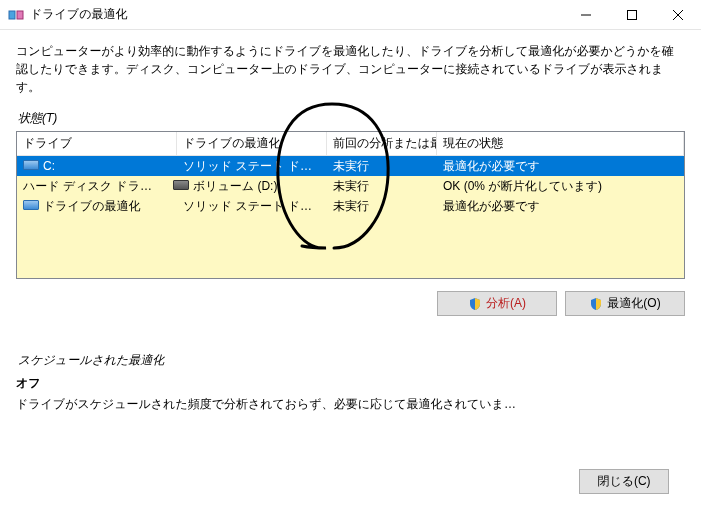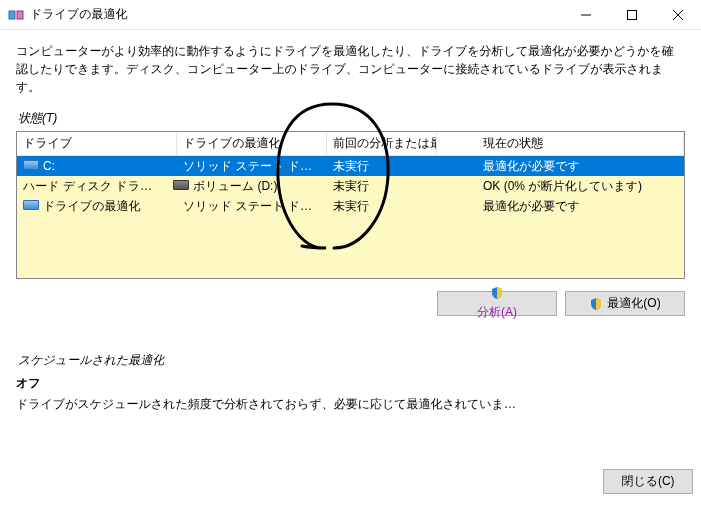--- a/index.html
+++ b/index.html
@@ -54,21 +54,21 @@
   }
   .col {
     padding: 0 6px;
     white-space: nowrap;
     overflow: hidden;
     text-overflow: ellipsis;
   }
   .c-drive  { width: 160px; }
   .c-media  { width: 150px; }
   .c-last   { width: 110px; }
-  .c-status { flex: 1; margin-left: 40px; }
+  .c-status { flex: 1; }
   .lb-header .col { border-right: 1px solid #e5e5e5; height: 100%; display: flex; align-items: center; }
   .lb-rows { }
   .row {
     display: flex;
     height: 20px;
     align-items: center;
     padding: 0;
   }
   .row.selected {
     background: #0078d7;
@@ -97,32 +97,32 @@
     height: 25px;
     border: 1px solid #adadad;
     background: #e1e1e1;
     display: inline-flex;
     align-items: center;
     justify-content: center;
     gap: 4px;
     font: inherit;
     padding: 0 10px;
   }
-  .btn.disabled { color: #a21caf; flex-direction: column; }
+  .btn.disabled { color: #b91c1c; }
   .shield {
     width: 14px; height: 14px;
     display:inline-block;
   }
   .sched { margin-top: 36px; }
   .sched-body { display:flex; align-items:flex-end; gap: 32px; margin-top:6px;}
   .sched-text { flex:1; }
   .off-lbl { font-weight: bold; margin-bottom: 4px; }
   .footer {
     position: absolute;
-    bottom: 12px; right: 8px;
+    bottom: 12px; right: 32px;
   }
   .footer .btn { min-width: 90px; }
   .annotation {
     position: absolute;
     pointer-events: none;
     top: 98px;
     left: 272px;
     width: 140px;
     height: 158px;
   }

